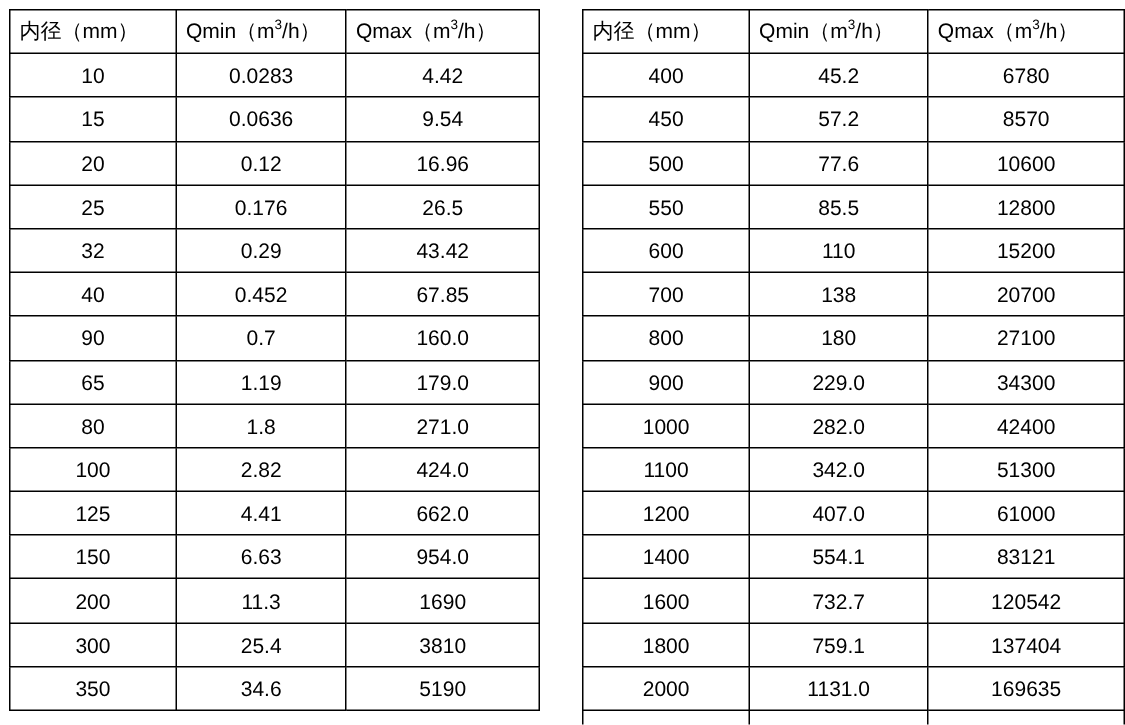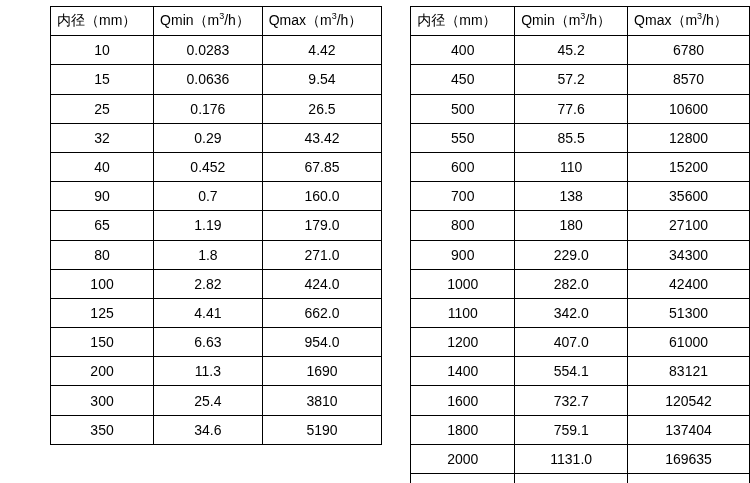--- a/index.html
+++ b/index.html
@@ -12,21 +12,20 @@
     height: 483px;
     font-family: "Liberation Sans", sans-serif;
     color: #000000;
     overflow: hidden;
   }
   .page {
     position: relative;
     width: 750px;
     height: 483px;
     box-sizing: border-box;
-    padding-left: 44px;
   }
   .tables-wrap {
     display: flex;
     flex-direction: row;
     align-items: flex-start;
     gap: 28px;
     padding: 6px 0 0 6px;
     box-sizing: border-box;
   }
   table.flow-table {
@@ -96,20 +95,25 @@
           <td>10</td>
           <td>0.0283</td>
           <td>4.42</td>
         </tr>
         <tr>
           <td>15</td>
           <td>0.0636</td>
           <td>9.54</td>
         </tr>
         <tr>
+          <td>20</td>
+          <td>0.12</td>
+          <td>16.96</td>
+        </tr>
+        <tr>
           <td>25</td>
           <td>0.176</td>
           <td>26.5</td>
         </tr>
         <tr>
           <td>32</td>
           <td>0.29</td>
           <td>43.42</td>
         </tr>
         <tr>
@@ -206,21 +210,21 @@
           <td>12800</td>
         </tr>
         <tr>
           <td>600</td>
           <td>110</td>
           <td>15200</td>
         </tr>
         <tr>
           <td>700</td>
           <td>138</td>
-          <td>35600</td>
+          <td>20700</td>
         </tr>
         <tr>
           <td>800</td>
           <td>180</td>
           <td>27100</td>
         </tr>
         <tr>
           <td>900</td>
           <td>229.0</td>
           <td>34300</td>

